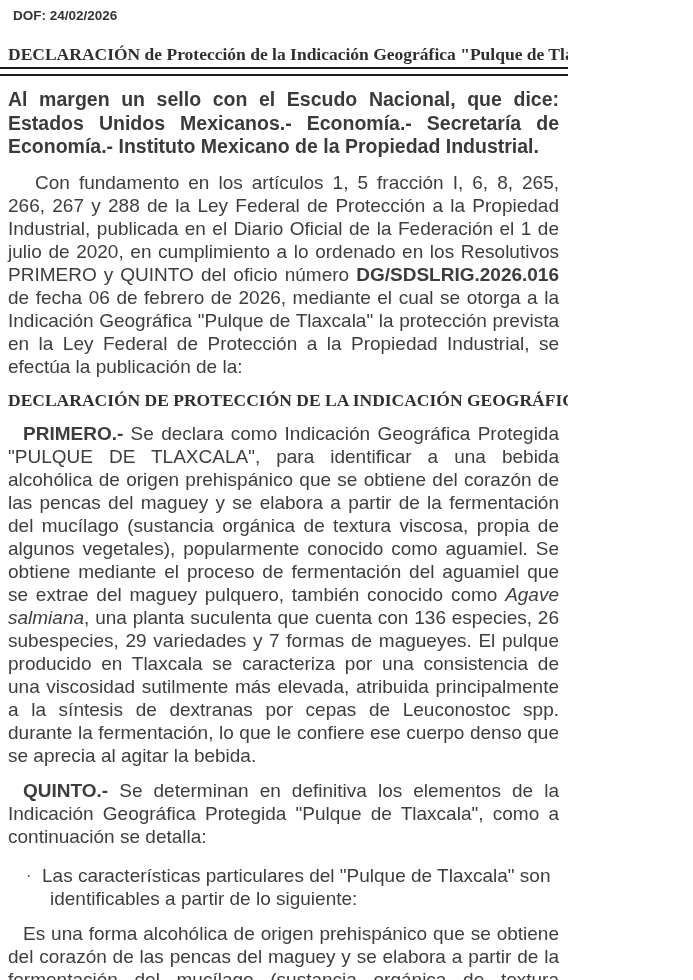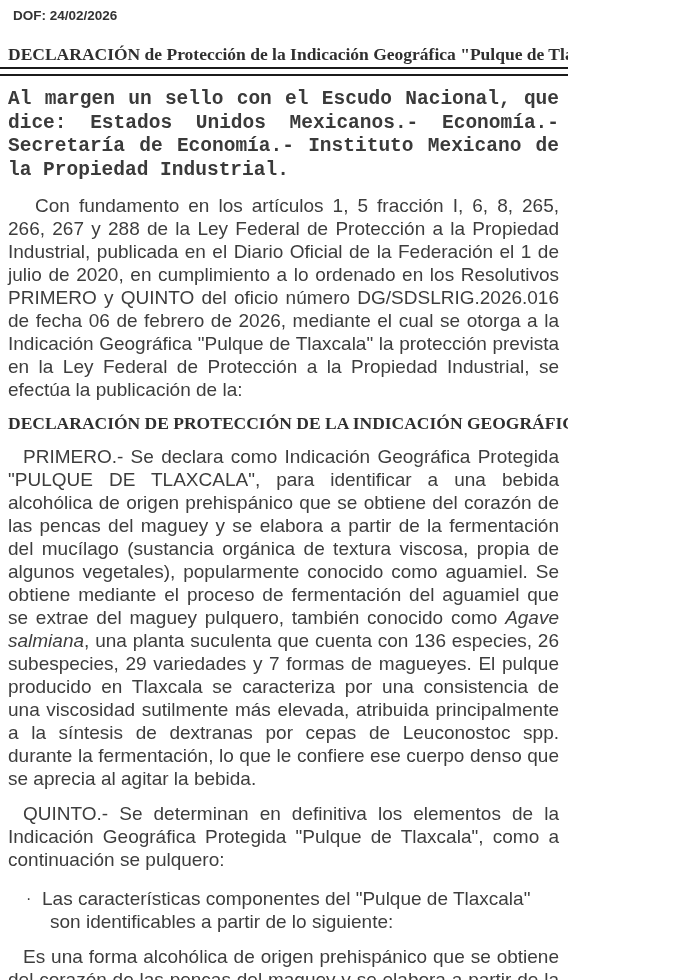--- a/index.html
+++ b/index.html
@@ -40,42 +40,41 @@
   .rule1 { margin: 3px 0 0 0; }
   .rule2 { margin: 5px 0 0 0; }
 
   .seal {
     margin: 12px 9px 0 8px;
     font-weight: bold;
     font-size: 19.5px;
     line-height: 23.5px;
     text-align: justify;
     color: #3a3a3a;
-    font-family: Liberation Mono, monospace;
   }
   .para {
     margin: 12px 9px 0 8px;
     text-align: justify;
   }
   .indent-lg { text-indent: 27px; }
   .indent-sm { text-indent: 15px; }
 
   .decl-heading {
     margin: 12px 0 0 8px;
     font-family: "Liberation Serif", serif;
     font-weight: bold;
     font-size: 17.5px;
     line-height: 20px;
     color: #2f2f2f;
     white-space: nowrap;
     overflow: hidden;
   }
 
   .bold { font-weight: bold; }
-  .b { font-weight: normal; }
+  .b { font-weight: bold; }
   .i { font-style: italic; }
 
   .bullet-item {
     position: relative;
     margin: 16px 9px 0 0;
     padding-left: 50px;
     text-indent: -8px;
     text-align: left;
   }
   .bullet-marker {
@@ -99,23 +98,23 @@
   <div class="rule rule2"></div>
 
   <p class="seal">Al margen un sello con el Escudo Nacional, que dice: Estados Unidos Mexicanos.- Economía.- Secretaría de Economía.- Instituto Mexicano de la Propiedad Industrial.</p>
 
   <p class="para indent-lg"><span>Con fundamento en los artículos 1, 5 fracción I, 6, 8, 265, 266, 267 y 288 de la Ley Federal de Protección a la Propiedad Industrial, publicada en el Diario Oficial de la Federación el 1 de julio de 2020, en cumplimiento a lo ordenado en los Resolutivos PRIMERO y QUINTO del oficio número </span><span class="b">DG/SDSLRIG.2026.016</span><span> de fecha 06 de febrero de 2026, mediante el cual se otorga a la Indicación Geográfica "Pulque de Tlaxcala" la protección prevista en la Ley Federal de Protección a la Propiedad Industrial, se efectúa la publicación de la:</span></p>
 
   <h2 class="decl-heading">DECLARACIÓN DE PROTECCIÓN DE LA INDICACIÓN GEOGRÁFICA "PULQUE DE TLAXCALA".</h2>
 
   <p class="para indent-sm"><span class="b">PRIMERO.-</span><span> Se declara como Indicación Geográfica Protegida "PULQUE DE TLAXCALA", para identificar a una bebida alcohólica de origen prehispánico que se obtiene del corazón de las pencas del maguey y se elabora a partir de la fermentación del mucílago (sustancia orgánica de textura viscosa, propia de algunos vegetales), popularmente conocido como aguamiel. Se obtiene mediante el proceso de fermentación del aguamiel que se extrae del maguey pulquero, también conocido como </span><span class="i">Agave salmiana</span><span>, una planta suculenta que cuenta con 136 especies, 26 subespecies, 29 variedades y 7 formas de magueyes. El pulque producido en Tlaxcala se caracteriza por una consistencia de una viscosidad sutilmente más elevada, atribuida principalmente a la síntesis de dextranas por cepas de Leuconostoc spp. durante la fermentación, lo que le confiere ese cuerpo denso que se aprecia al agitar la bebida.</span></p>
 
-  <p class="para indent-sm"><span class="b">QUINTO.-</span><span> Se determinan en definitiva los elementos de la Indicación Geográfica Protegida "Pulque de Tlaxcala", como a continuación se pulquero:</span></p>
+  <p class="para indent-sm"><span class="b">QUINTO.-</span><span> Se determinan en definitiva los elementos de la Indicación Geográfica Protegida "Pulque de Tlaxcala", como a continuación se detalla:</span></p>
 
 
   <div class="bullet-item">
     <span class="bullet-marker">·</span>
-    <span>Las características componentes del "Pulque de Tlaxcala" son identificables a partir de lo siguiente:</span>
+    <span>Las características particulares del "Pulque de Tlaxcala" son identificables a partir de lo siguiente:</span>
   </div>
 
   <p class="para indent-sm">Es una forma alcohólica de origen prehispánico que se obtiene del corazón de las pencas del maguey y se elabora a partir de la fermentación del mucílago (sustancia orgánica de textura viscosa, propia de algunos vegetales), popularmente conocido como aguamiel.</p>
 
 </div>
 
 </body></html>

